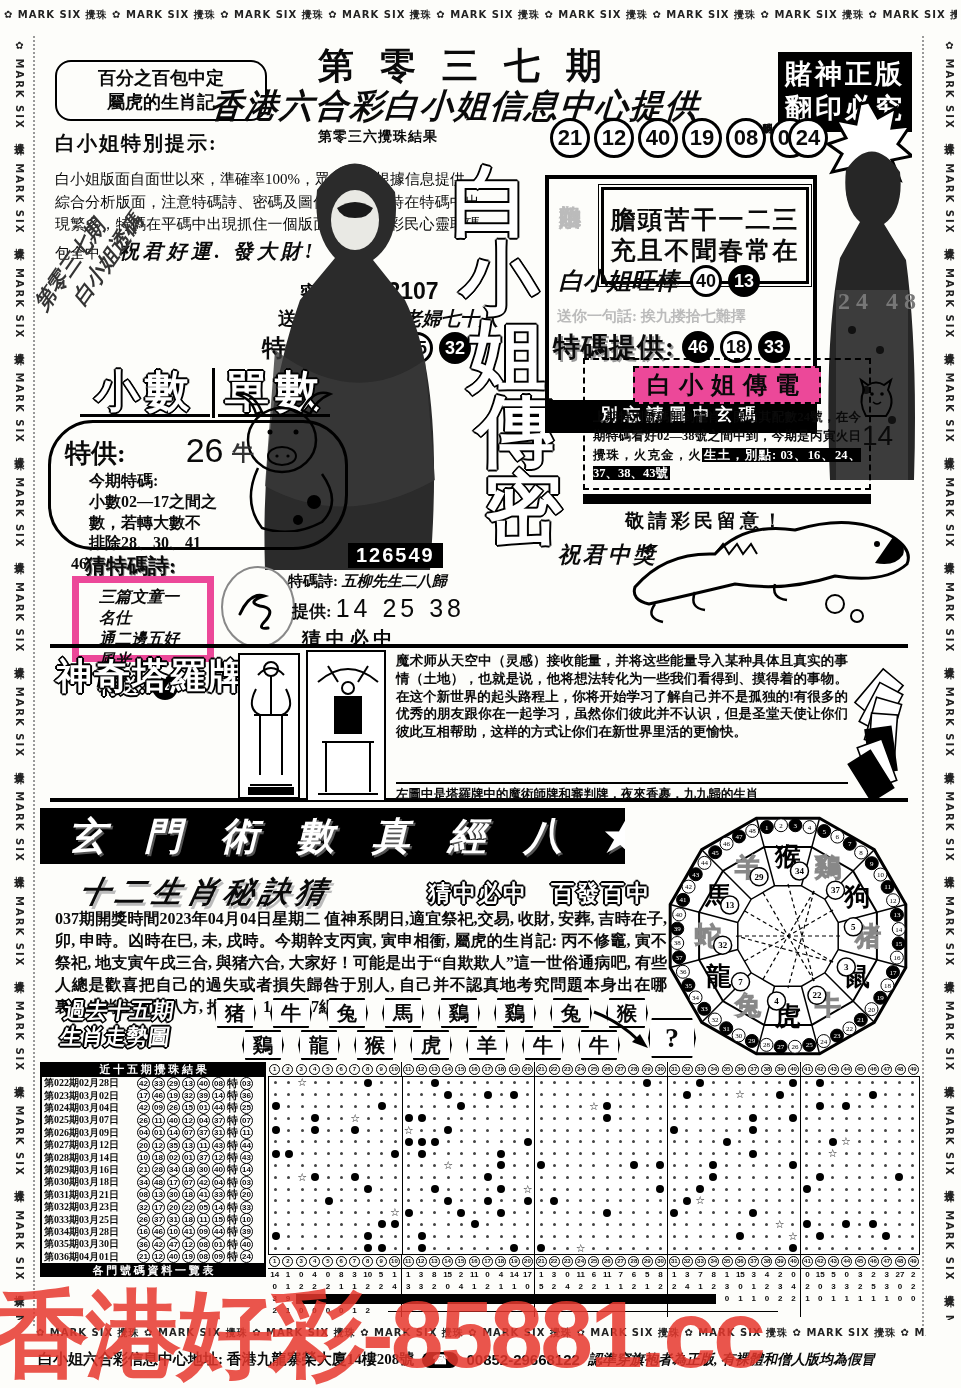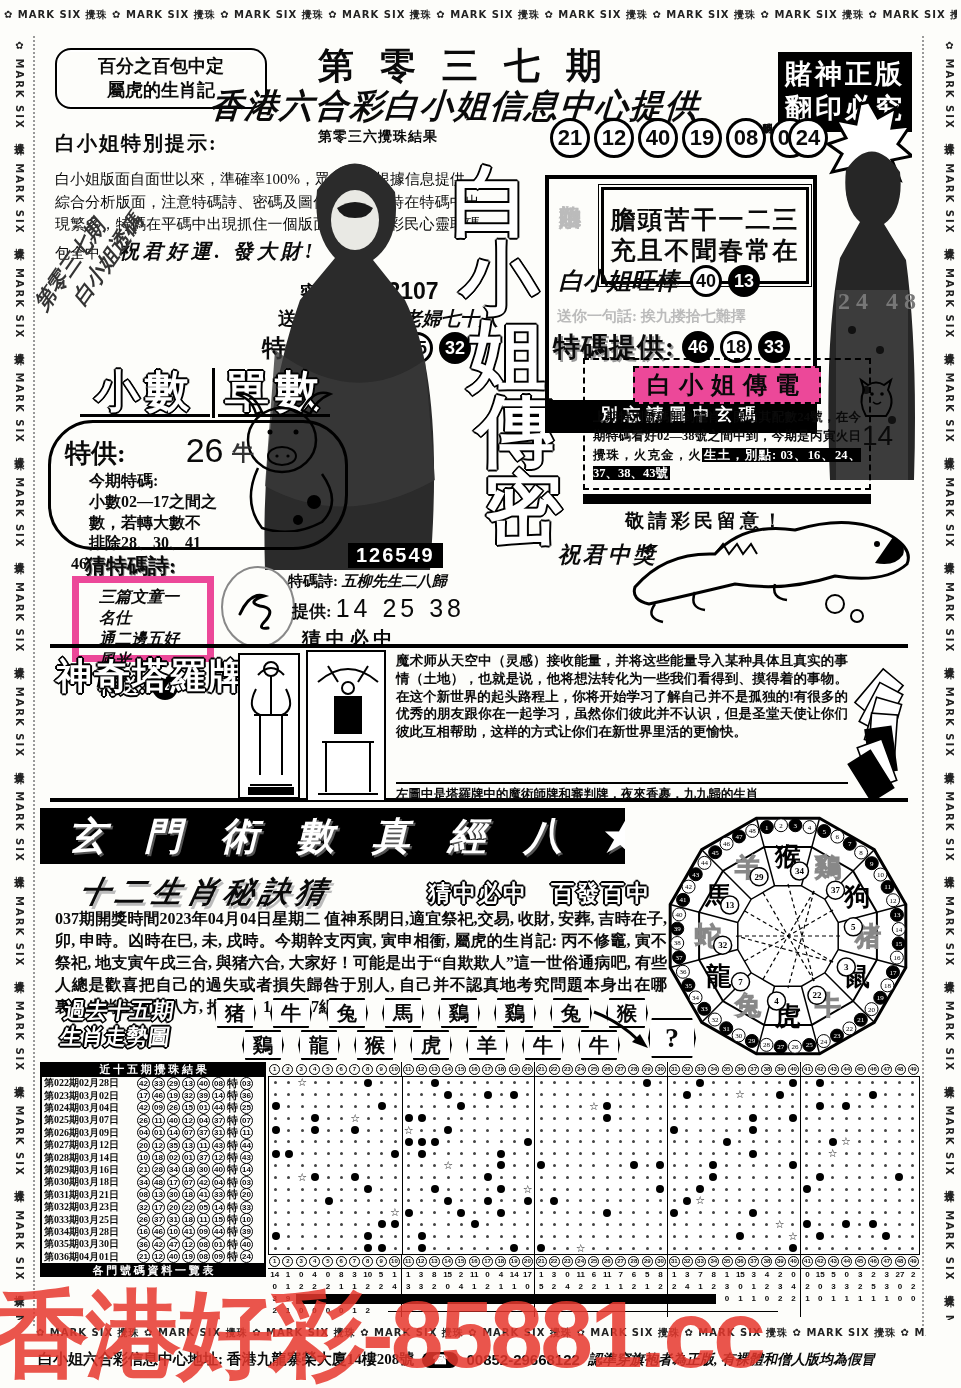--- a/index.html
+++ b/index.html
@@ -106,21 +106,21 @@
 
 <div id="page">
 
   <div class="abs strip-h" id="strip-top" style="left:4px;top:8px;width:953px;height:20px;">✿ MARK SIX 攪珠   ✿ MARK SIX 攪珠   ✿ MARK SIX 攪珠   ✿ MARK SIX 攪珠   ✿ MARK SIX 攪珠   ✿ MARK SIX 攪珠   ✿ MARK SIX 攪珠   ✿ MARK SIX 攪珠   ✿ MARK SIX 攪珠   ✿ MARK SIX 攪珠   ✿ MARK SIX 攪珠   ✿ MARK SIX 攪珠   </div>
   <div class="abs strip-v" id="strip-left" style="left:4px;top:40px;width:22px;height:1280px;">✿ MARK SIX 攪珠   ✿ MARK SIX 攪珠   ✿ MARK SIX 攪珠   ✿ MARK SIX 攪珠   ✿ MARK SIX 攪珠   ✿ MARK SIX 攪珠   ✿ MARK SIX 攪珠   ✿ MARK SIX 攪珠   ✿ MARK SIX 攪珠   ✿ MARK SIX 攪珠   ✿ MARK SIX 攪珠   ✿ MARK SIX 攪珠   ✿ MARK SIX 攪珠   ✿ MARK SIX 攪珠   ✿ MARK SIX 攪珠   ✿ MARK SIX 攪珠   </div>
   <div class="abs strip-v" id="strip-right" style="left:934px;top:40px;width:22px;height:1280px;">✿ MARK SIX 攪珠   ✿ MARK SIX 攪珠   ✿ MARK SIX 攪珠   ✿ MARK SIX 攪珠   ✿ MARK SIX 攪珠   ✿ MARK SIX 攪珠   ✿ MARK SIX 攪珠   ✿ MARK SIX 攪珠   ✿ MARK SIX 攪珠   ✿ MARK SIX 攪珠   ✿ MARK SIX 攪珠   ✿ MARK SIX 攪珠   ✿ MARK SIX 攪珠   ✿ MARK SIX 攪珠   ✿ MARK SIX 攪珠   ✿ MARK SIX 攪珠   </div>
   <div class="abs strip-h" id="strip-bottom" style="left:36px;top:1326px;width:890px;height:18px;">✿ MARK SIX 攪珠   ✿ MARK SIX 攪珠   ✿ MARK SIX 攪珠   ✿ MARK SIX 攪珠   ✿ MARK SIX 攪珠   ✿ MARK SIX 攪珠   ✿ MARK SIX 攪珠   ✿ MARK SIX 攪珠   ✿ MARK SIX 攪珠   ✿ MARK SIX 攪珠   ✿ MARK SIX 攪珠   ✿ MARK SIX 攪珠   </div>
   <div class="abs perf" style="left:33px;top:36px;height:1290px;width:0;"></div>
   <div class="abs perf" style="left:922px;top:36px;height:1290px;width:0;"></div>
 
-  <div class="abs" id="corner-box" style="left:55px;top:48px;width:212px;">
+  <div class="abs" id="corner-box" style="left:55px;top:60px;width:212px;">
     <div>百分之百包中定</div>
     <div>屬虎的生肖記</div>
   </div>
   <div class="abs" id="issue-title" style="left:318px;top:42px;">第零三七期</div>
   <div class="abs" id="main-title" style="left:210px;top:84px;">香港六合彩白小姐信息中心提供</div>
   <div class="abs" id="copyright" style="left:778px;top:52px;width:134px;">
     <div>賭神正版</div>
     <div>翻印必究</div>
   </div>
 

